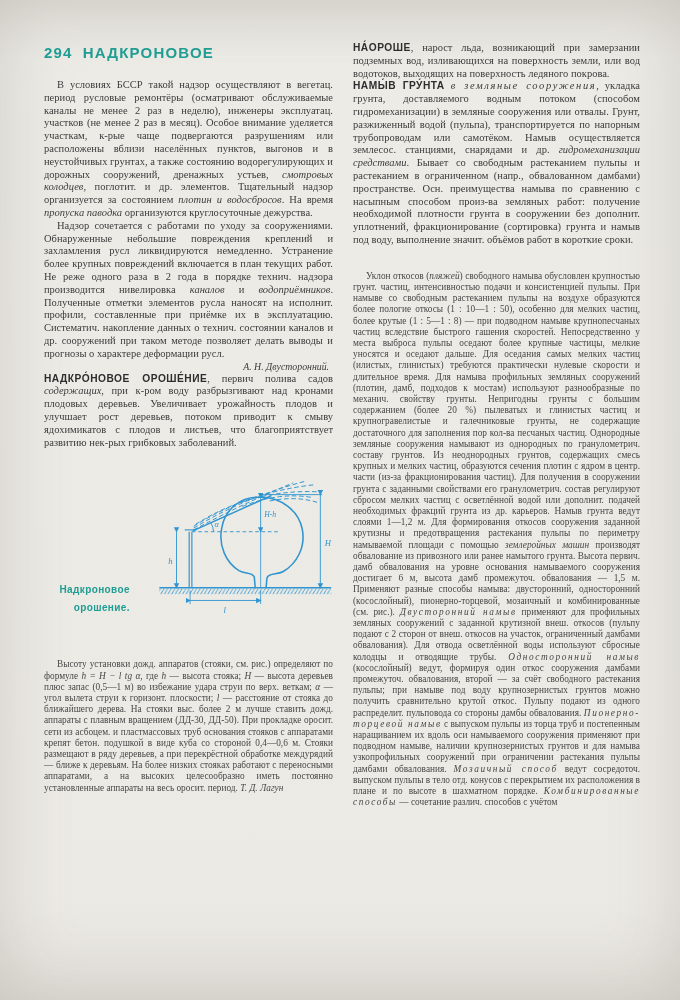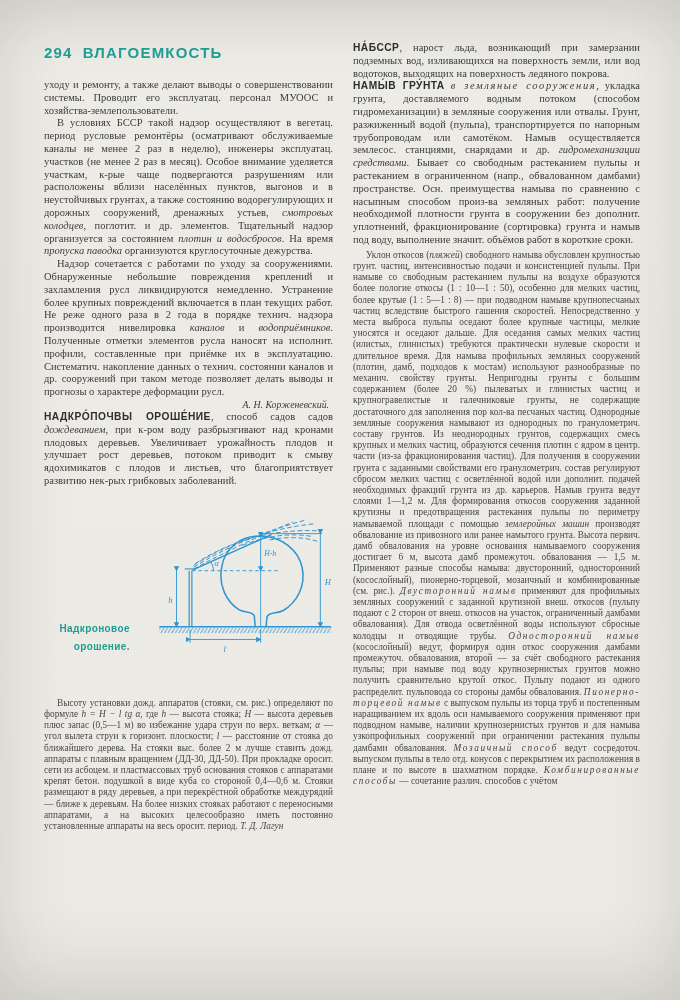--- a/index.html
+++ b/index.html
@@ -24,21 +24,21 @@
     color:#1f9d92;
   }
   p.para{
     margin:0;color:#3c3c3c;
     font-size:10.5px;line-height:12.8px;
     text-align:justify;
   }
   p.para.indent{text-indent:13px;}
   p.para.small{font-size:9.3px;line-height:11.2px;color:#474747;margin-top:28px;}
   p.para.signature{text-align:right;font-style:italic;font-size:9.8px;line-height:12px;padding-right:4px;}
-  p.para.gap-top{margin-top:3px;}
+  p.para.gap-top{margin-top:24px;}
   .headword{
     font-family:"Liberation Sans", sans-serif;
     font-weight:bold;letter-spacing:.5px;color:#2d2d2d;
     font-size:10.2px;
   }
   .headword.big{font-size:12.3px;letter-spacing:.8px;}
   .i{font-style:italic;}
   .sp{letter-spacing:1.6px;font-style:italic;}
   .figure-block{
     display:flex;align-items:flex-end;gap:4px;
@@ -56,29 +56,28 @@
 </style>
 </head>
 <body>
 
 <div class="page">
   <div class="columns">
 
     <div class="col">
       <div class="page-header">
         <span class="num">294</span>
-        <span class="ttl">ВЛАГОЕМКОСТЬ</span>
+        <span class="ttl">НАДКРОНОВОЕ</span>
       </div>
 
       <div id="left-top">
-          <p class="para"><span>уходу и ремонту, а также делают выводы о совершенствовании системы. Проводит его эксплуатац. персонал МУООС и хозяйства-землепользователи.</span></p>
           <p class="para indent"><span>В условиях БССР такой надзор осуществляют в вегетац. период русловые ремонтёры (осматривают обслуживаемые каналы не менее 2 раз в неделю), инженеры эксплуатац. участков (не менее 2 раз в месяц). Особое внимание уделяется участкам, к-рые чаще подвергаются разрушениям или расположены вблизи населённых пунктов, выгонов и в неустойчивых грунтах, а также состоянию водорегулирующих и дорожных сооружений, дренажных устьев, </span><span class="i">смотровых колодцев</span><span>, поглотит. и др. элементов. Тщательный надзор организуется за состоянием </span><span class="i">плотин и водосбросов</span><span>. На время </span><span class="i">пропуска паводка</span><span> организуются круглосуточные дежурства.</span></p>
           <p class="para indent"><span>Надзор сочетается с работами по уходу за сооружениями. Обнаруженные небольшие повреждения креплений и захламления русл ликвидируются немедленно. Устранение более крупных повреждений включается в план текущих работ. Не реже одного раза в 2 года в порядке технич. надзора производится нивелировка </span><span class="i">каналов</span><span> и </span><span class="i">водоприёмников</span><span>. Полученные отметки элементов русла наносят на исполнит. профили, составленные при приёмке их в эксплуатацию. Систематич. накопление данных о технич. состоянии каналов и др. сооружений при таком методе позволяет делать выводы и прогнозы о характере деформации русл.</span></p>
-          <p class="para signature"><span class="i">А. Н. Корженевский.</span></p>
-          <p class="para"><span class="headword">НАДКРО́ПОЧВЫ ОРОШЕ́НИЕ</span><span>, способ садов садов </span><span class="i">дождеванием</span><span>, при к-ром воду разбрызгивают над кронами плодовых деревьев. Увеличивает урожайность плодов и улучшает рост деревьев, потоком приводит к смыву ядохимикатов с плодов и листьев, что благоприятствует развитию нек-рых грибковых заболеваний.</span></p>
+          <p class="para signature"><span class="i">А. Н. Двусторонний.</span></p>
+          <p class="para"><span class="headword">НАДКРО́НОВОЕ ОРОШЕ́НИЕ</span><span>, первич полива садов </span><span class="i">содержащих</span><span>, при к-ром воду разбрызгивают над кронами плодовых деревьев. Увеличивает урожайность плодов и улучшает рост деревьев, потоком приводит к смыву ядохимикатов с плодов и листьев, что благоприятствует развитию нек-рых грибковых заболеваний.</span></p>
         </div>
 
       <div class="figure-block">
         <div class="figure-caption">Надкроновое орошение.</div>
         <svg class="figure-svg" width="200" height="166" viewBox="0 0 220 172">
           <defs>
             <pattern id="hatch" width="4" height="7" patternUnits="userSpaceOnUse">
               <path d="M0,7 L4,0" stroke="#2f94cf" stroke-width="1"></path>
             </pattern>
             <marker id="ar" markerWidth="7" markerHeight="7" refX="5" refY="3" orient="auto">
@@ -143,20 +142,20 @@
         </svg>
       </div>
 
       <div id="left-bottom">
           <p class="para small indent"><span>Высоту установки дожд. аппаратов (стояки, см. рис.) определяют по формуле </span><span class="i">h = H − l tg α</span><span>, где </span><span class="i">h</span><span> — высота стояка; </span><span class="i">H</span><span> — высота деревьев плюс запас (0,5—1 м) во избежание удара струи по верх. веткам; </span><span class="i">α</span><span> — угол вылета струи к горизонт. плоскости; </span><span class="i">l</span><span> — расстояние от стояка до ближайшего дерева. На стояки выс. более 2 м лучше ставить дожд. аппараты с плавным вращением (ДД-30, ДД-50). При прокладке оросит. сети из асбоцем. и пластмассовых труб основания стояков с аппаратами крепят бетон. подушкой в виде куба со стороной 0,4—0,6 м. Стояки размещают в ряду деревьев, а при перекрёстной обработке междурядий — ближе к деревьям. На более низких стояках работают с переносными аппаратами, а на высоких целесообразно иметь постоянно установленные аппараты на весь оросит. период.  </span><span class="i">Т. Д. Лагун</span></p>
         </div>
     </div>
 
     <div class="col">
       <div id="right-blocks">
-          <p class="para"><span class="headword">НА́БССР</span><span>, нарост льда, возникающий при замерзании подземных вод, изливающихся на поверхность земли, или вод водотоков, выходящих на поверхность ледяного покрова.</span></p>
+          <p class="para"><span class="headword">НА́ОРОШЕ</span><span>, нарост льда, возникающий при замерзании подземных вод, изливающихся на поверхность земли, или вод водотоков, выходящих на поверхность ледяного покрова.</span></p>
           <p class="para"><span class="headword">НАМЫ́В ГРУ́НТА</span><span> </span><span class="sp">в земляные сооружения</span><span>, укладка грунта, доставляемого водным потоком (способом гидромеханизации) в земляные сооружения или отвалы. Грунт, разжиженный водой (пульпа), транспортируется по напорным трубопроводам или самотёком. Намыв осуществляется землесос. станциями, снарядами и др. </span><span class="i">гидромеханизации средствами</span><span>. Бывает со свободным растеканием пульпы и растеканием в ограниченном (напр., обвалованном дамбами) пространстве. Осн. преимущества намыва по сравнению с насыпным способом произ-ва земляных работ: получение необходимой плотности грунта в сооружении без дополнит. уплотнений, фракционирование (сортировка) грунта и намыв под воду, выполнение значит. объёмов работ в короткие сроки.</span></p>
           <p class="para small indent gap-top"><span>Уклон откосов (</span><span class="i">пляжей</span><span>) свободного намыва обусловлен крупностью грунт. частиц, интенсивностью подачи и консистенцией пульпы. При намыве со свободным растеканием пульпы на воздухе образуются более пологие откосы (1 : 10—1 : 50), особенно для мелких частиц, более крутые (1 : 5—1 : 8) — при подводном намыве крупнопесчаных частиц вследствие быстрого гашения скоростей. Непосредственно у места выброса пульпы оседают более крупные частицы, мелкие уносятся и оседают дальше. Для оседания самых мелких частиц (илистых, глинистых) требуются практически нулевые скорости и длительное время. Для намыва профильных земляных сооружений (плотин, дамб, подходов к мостам) используют разнообразные по механич. свойству грунты. Непригодны грунты с большим содержанием (более 20 %) пылеватых и глинистых частиц и крупногравелистые и галечниковые грунты, не содержащие достаточного для заполнения пор кол-ва песчаных частиц. Однородные земляные сооружения намывают из однородных по гранулометрич. составу грунтов. Из неоднородных грунтов, содержащих смесь крупных и мелких частиц, образуются сечения плотин с ядром в центр. части (из-за фракционирования частиц). Для получения в сооружении грунта с заданными свойствами его гранулометрич. состав регулируют сбросом мелких частиц с осветлённой водой или дополнит. подачей необходимых фракций грунта из др. карьеров. Намыв грунта ведут слоями 1—1,2 м. Для формирования откосов сооружения заданной крутизны и предотвращения растекания пульпы по периметру намываемой площади с помощью </span><span class="i">землеройных машин</span><span> производят обвалование из привозного или ранее намытого грунта. Высота первич. дамб обвалования на уровне основания намываемого сооружения достигает 6 м, высота дамб промежуточ. обвалования — 1,5 м. Применяют разные способы намыва: двусторонний, односторонний (косослойный), пионерно-торцевой, мозаичный и комбинированные (см. рис.). </span><span class="sp">Двусторонний намыв</span><span> применяют для профильных земляных сооружений с заданной крутизной внеш. откосов (пульпу подают с 2 сторон от внеш. откосов на участок, ограниченный дамбами обвалования). Для отвода осветлённой воды используют сбросные колодцы и отводящие трубы. </span><span class="sp">Односторонний намыв</span><span> (косослойный) ведут, формируя один откос сооружения дамбами промежуточ. обвалования, второй — за счёт свободного растекания пульпы; при намыве под воду крупнозернистых грунтов можно получить сравнительно крутой откос. Пульпу подают из одного распределит. пульповода со стороны дамбы обвалования. </span><span class="sp">Пионерно-торцевой намыв</span><span> с выпуском пульпы из торца труб и постепенным наращиванием их вдоль оси намываемого сооружения применяют при подводном намыве, наличии крупнозернистых грунтов и для намыва узкопрофильных сооружений при ограничении растекания пульпы дамбами обвалования. </span><span class="sp">Мозаичный способ</span><span> ведут сосредоточ. выпуском пульпы в тело отд. конусов с перекрытием их расположения в плане и по высоте в шахматном порядке. </span><span class="sp">Комбинированные способы</span><span> — сочетание различ. способов с учётом</span></p>
         </div>
     </div>
 
   </div>
 </div>
 
 </body></html>

